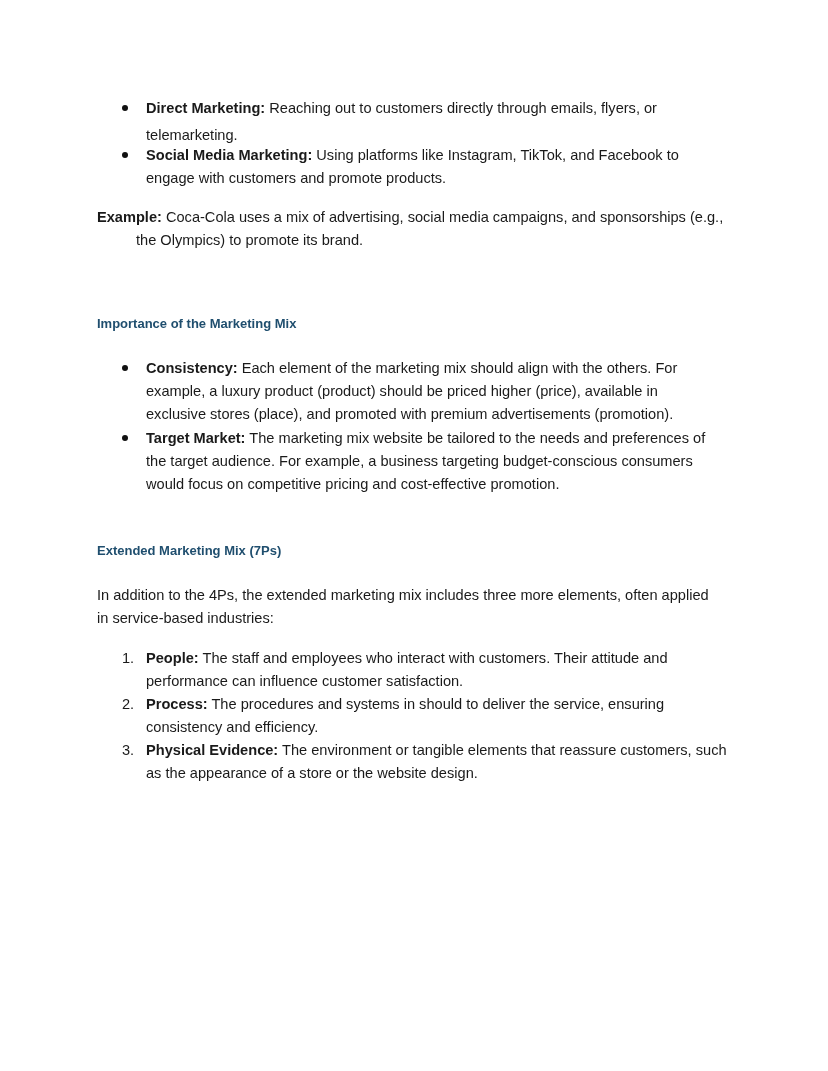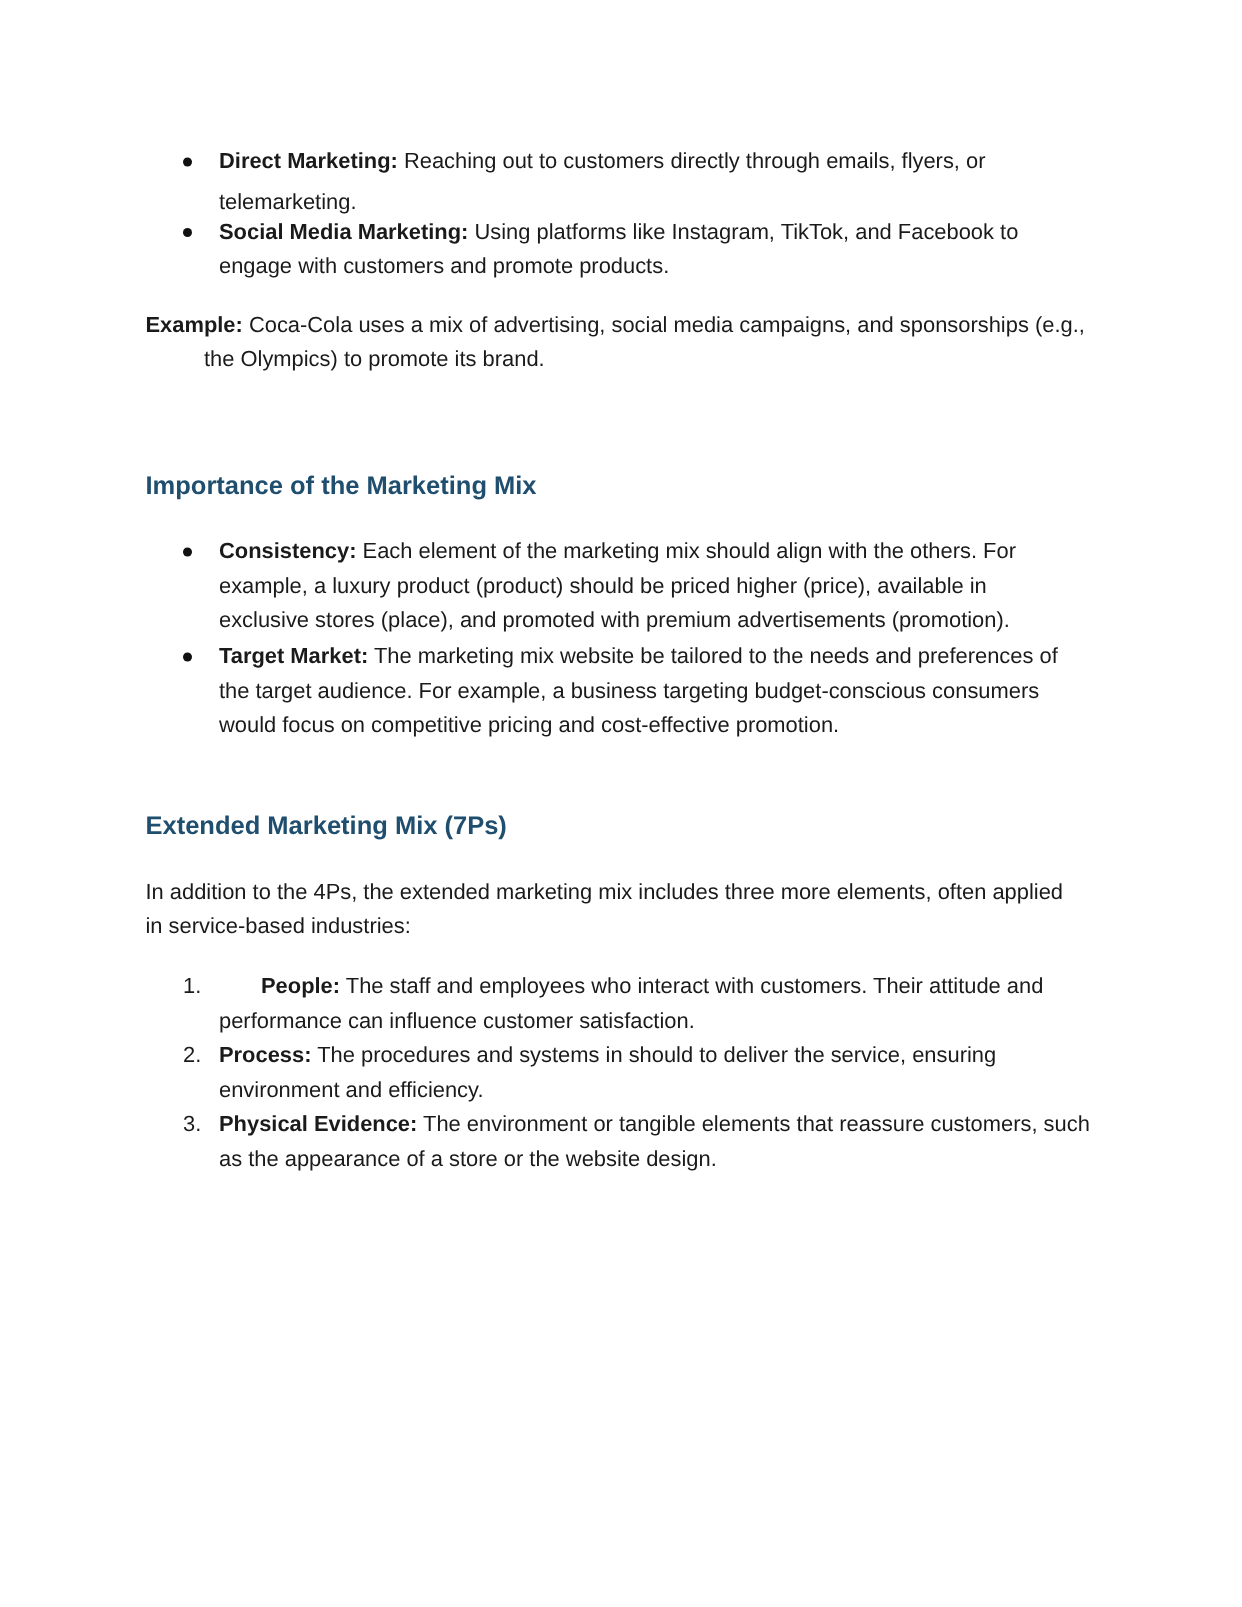--- a/index.html
+++ b/index.html
@@ -9,21 +9,21 @@
     color: #1a1a1a;
     font-size: 14.6px;
   }
   .page { position: absolute; left: 0; top: 0; width: 828px; height: 877px; }
   .line { position: absolute; white-space: nowrap; line-height: 23px; }
   .bullet { position: absolute; width: 6px; height: 6px; border-radius: 50%; background: #111; }
   .num { position: absolute; line-height: 23px; white-space: nowrap; }
   b { font-weight: bold; }
   .heading {
     position: absolute; white-space: nowrap;
-    color: #1f4e6e; font-weight: bold; font-size: 17px; line-height: 24px;
+    color: #1f4e6e; font-weight: bold; font-size: 13px; line-height: 24px;
   }
 </style>
 </head>
 <body>
 
 <div class="page">
 
   <div>
     <span class="bullet" style="left:122px; top:105px;"></span>
     <div class="line" style="left:146px; top:97px;"><b>Direct Marketing:</b><span> Reaching out to customers directly through emails, flyers, or</span></div>
@@ -55,25 +55,25 @@
 
   <div class="heading" style="left:97px; top:539px;">Extended Marketing Mix (7Ps)</div>
 
   <div>
     <div class="line" style="left:97px; top:584px;">In addition to the 4Ps, the extended marketing mix includes three more elements, often applied</div>
     <div class="line" style="left:97px; top:607px;">in service-based industries:</div>
   </div>
 
   <div>
     <div class="num" style="left:122px; top:647px;">1.</div>
-    <div class="line" style="left:146px; top:647px;margin-left:28px;"><b>People:</b><span> The staff and employees who interact with customers. Their attitude and</span></div>
+    <div class="line" style="left:146px; top:647px;"><b>People:</b><span> The staff and employees who interact with customers. Their attitude and</span></div>
     <div class="line" style="left:146px; top:670px;">performance can influence customer satisfaction.</div>
 
     <div class="num" style="left:122px; top:693px;">2.</div>
     <div class="line" style="left:146px; top:693px;"><b>Process:</b><span> The procedures and systems in should to deliver the service, ensuring</span></div>
-    <div class="line" style="left:146px; top:716px;">environment and efficiency.</div>
+    <div class="line" style="left:146px; top:716px;">consistency and efficiency.</div>
 
     <div class="num" style="left:122px; top:739px;">3.</div>
     <div class="line" style="left:146px; top:739px;"><b>Physical Evidence:</b><span> The environment or tangible elements that reassure customers, such</span></div>
     <div class="line" style="left:146px; top:762px;">as the appearance of a store or the website design.</div>
   </div>
 
 </div>
 
 </body></html>

